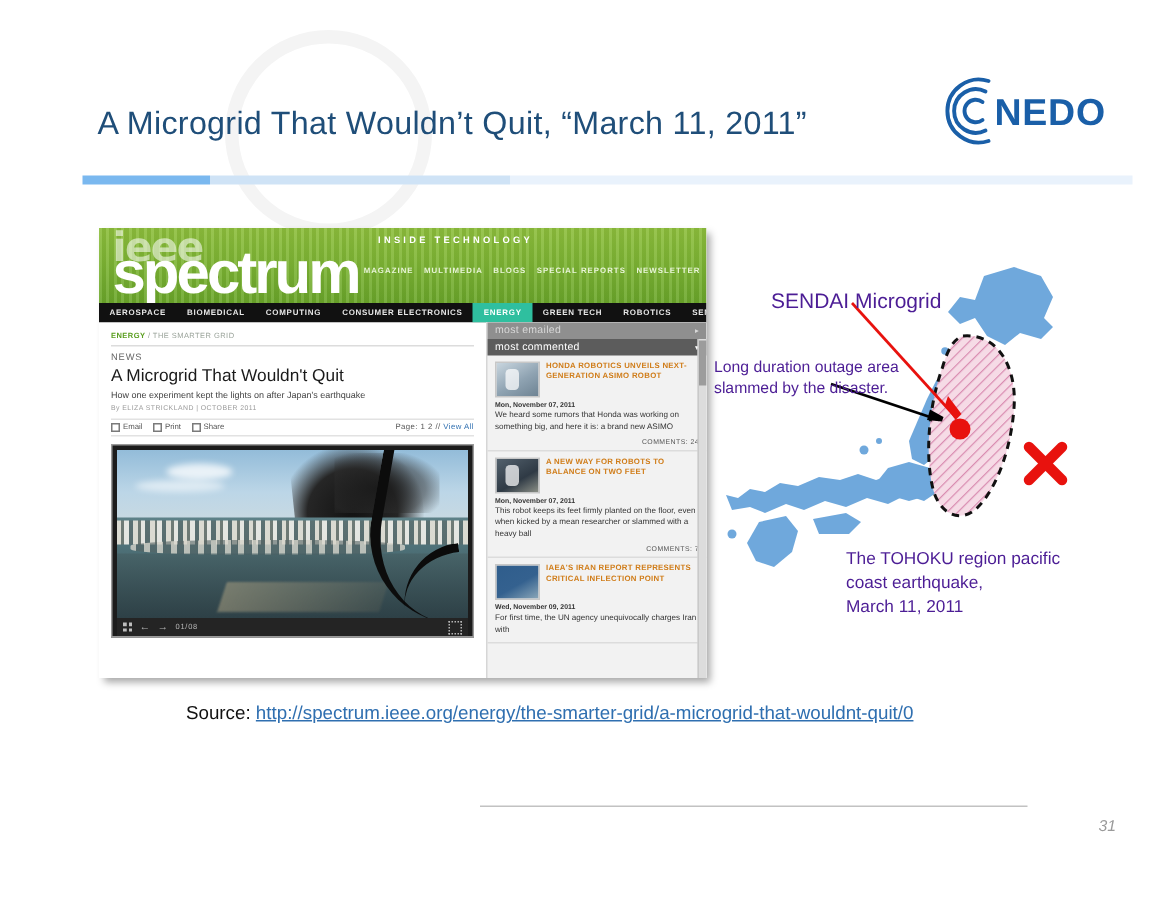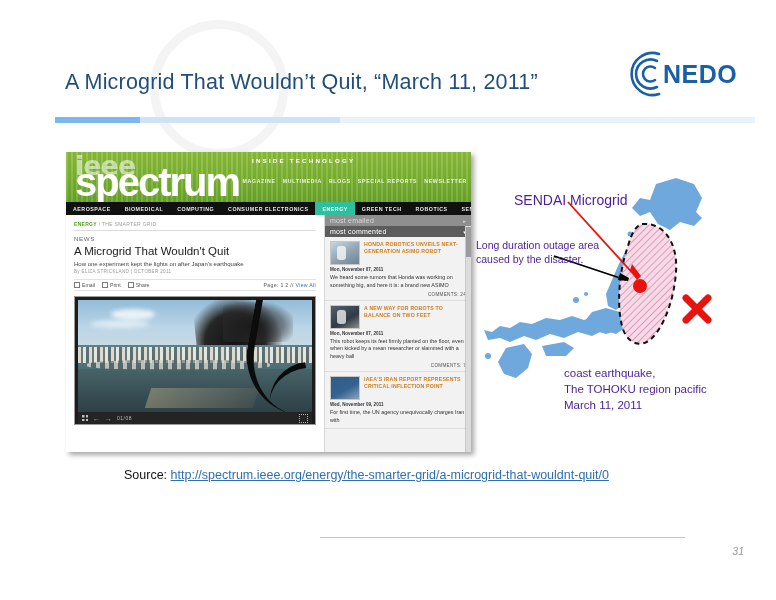--- a/index.html
+++ b/index.html
@@ -443,25 +443,25 @@
 
       <g>
         <line x1="74" y1="96" x2="146" y2="120" stroke="#000" stroke-width="1.8"></line>
         <polygon points="148,121 138,120 140,113 149,118" fill="#000"></polygon>
       </g>
     </svg>
 
     <div class="lbl lbl-sendai">SENDAI Microgrid</div>
     <div class="lbl lbl-outage">
       <div>Long duration outage area</div>
-      <div>caused by the disaster.</div>
+      <div>slammed by the disaster.</div>
     </div>
     <div class="lbl lbl-tohoku">
+      <div>The TOHOKU region pacific</div>
       <div>coast earthquake,</div>
-      <div>The TOHOKU region pacific</div>
       <div>March 11, 2011</div>
     </div>
   </div>
 
   <div class="source">
     <span>Source:</span>
     <a href="#">http://spectrum.ieee.org/energy/the-smarter-grid/a-microgrid-that-wouldnt-quit/0</a>
   </div>
 
   <div class="footer-rule"></div>

